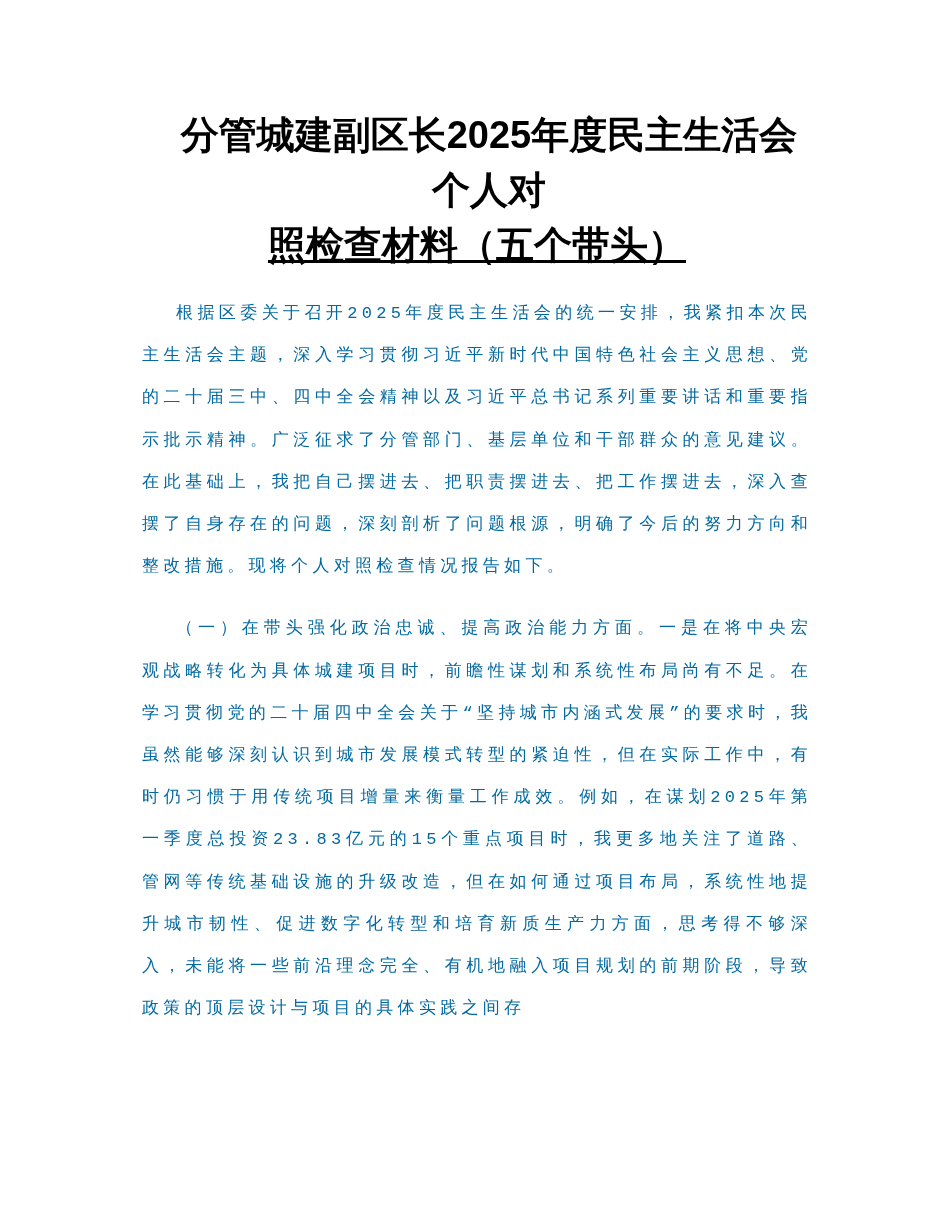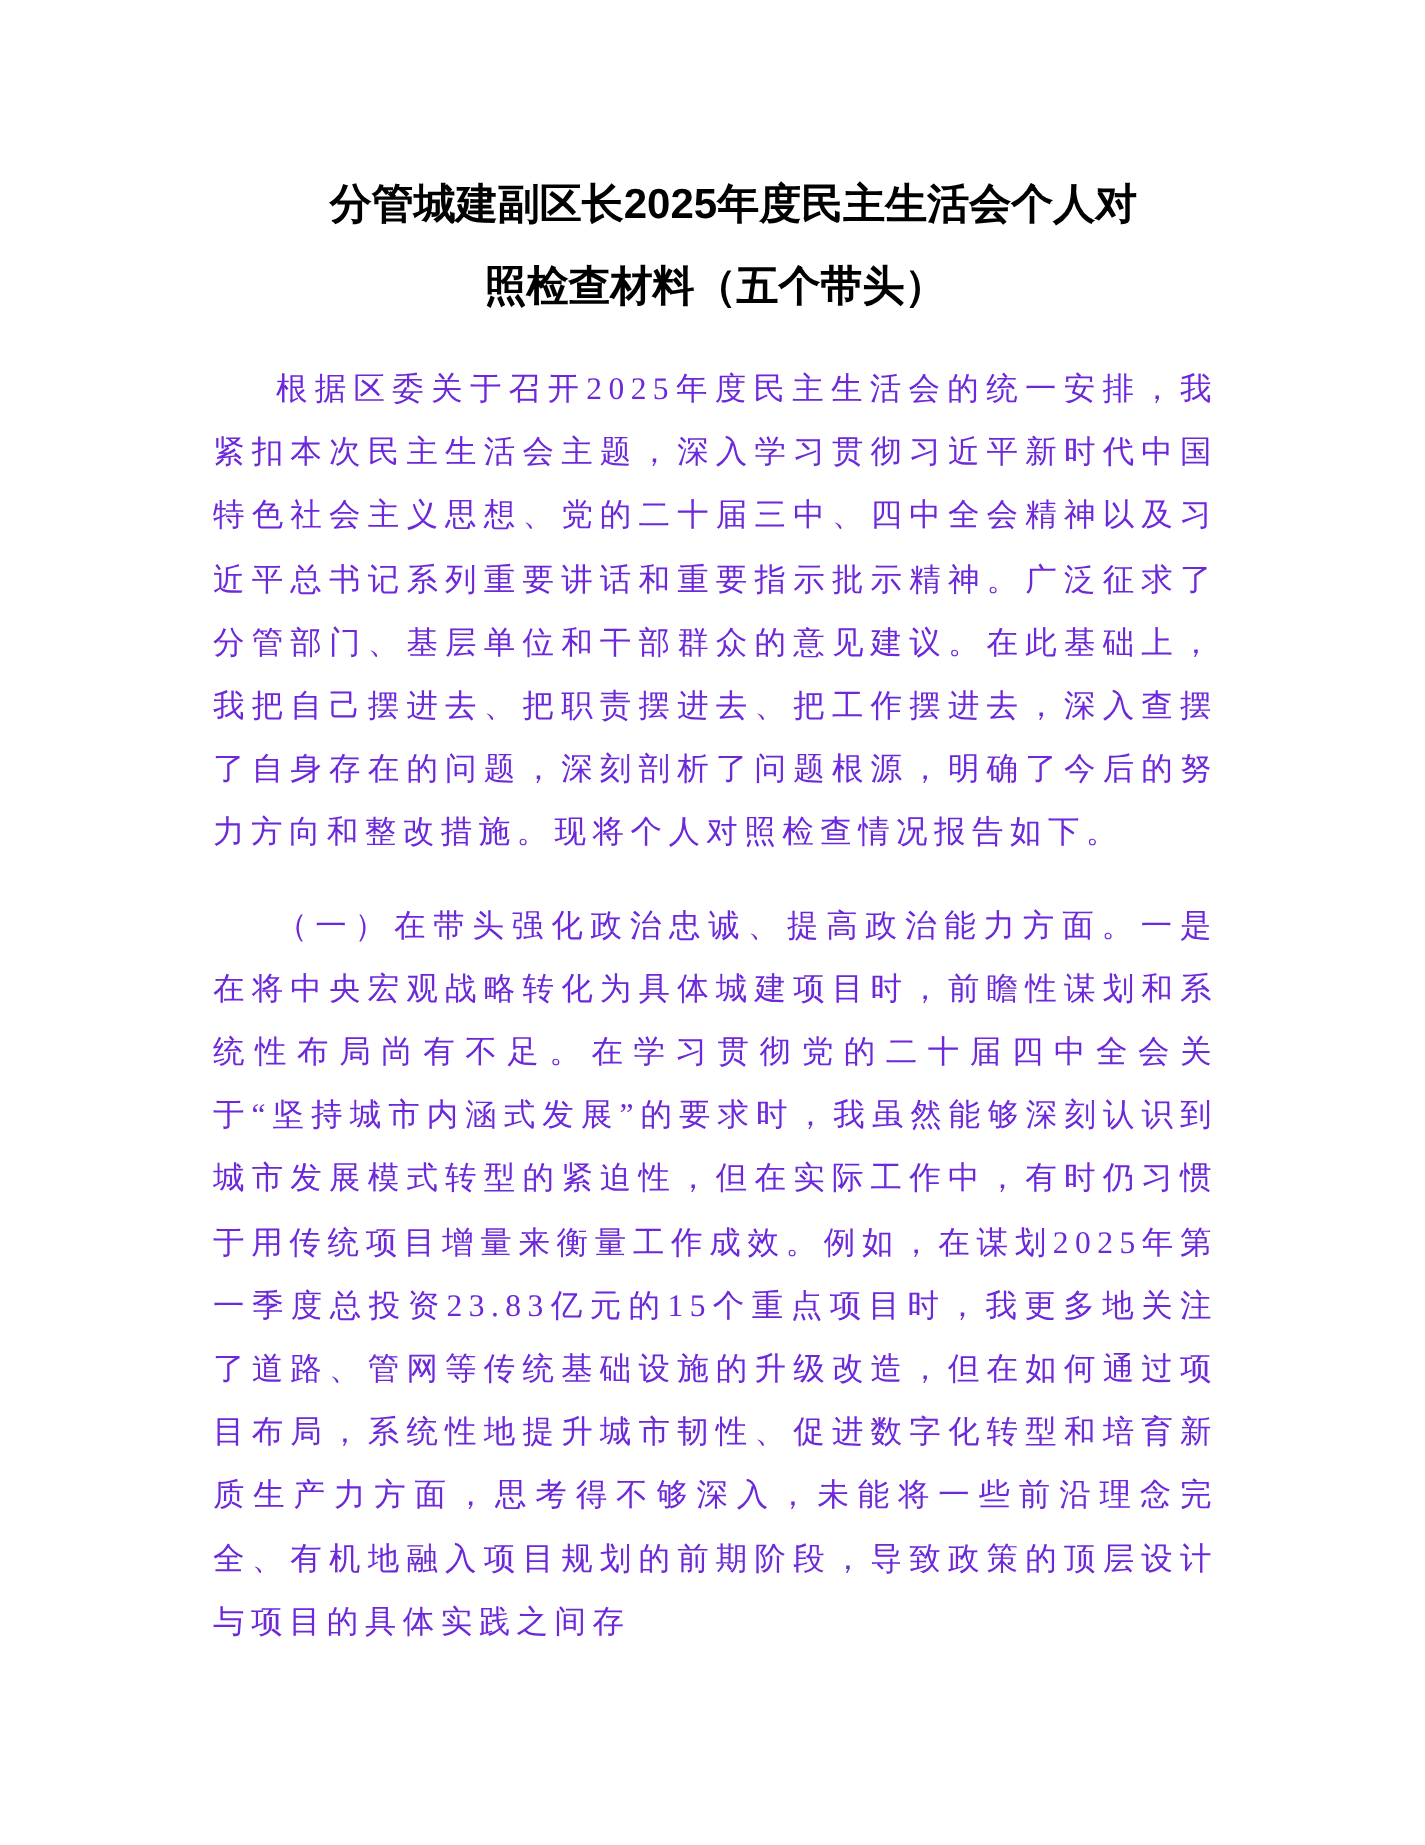--- a/index.html
+++ b/index.html
@@ -14,38 +14,38 @@
       overflow: hidden;
     }
     .page {
       position: absolute;
       left: 142px;
       top: 108px;
       width: 670px;
     }
     .title {
       font-family: "Liberation Sans", "DejaVu Sans", sans-serif;
-      font-size: 28px;
+      font-size: 38px;
       line-height: 55px;
       color: #000;
       text-align: center;
       margin: 0;
       letter-spacing: 0px;
       padding-left: 0px;
     }
     .title .line {
       display: block;
     }
     .title .line1 { padding-left: 24px; }
-    .title .line2 { padding-left: 0px; }
+    .title .line2 { padding-left: 0px; text-decoration: underline; }
     .body-text {
-      font-family: Liberation Serif, serif;
-      font-size: 21px;
+      font-family: Liberation Mono, monospace;
+      font-size: 17px;
       line-height: 42.2px;
-      color: #6d28d9;
+      color: #0369a1;
       text-align: justify;
       letter-spacing: 4.3px;
       margin: 0;
     }
     .p-intro {
       margin-top: 20px;
       text-indent: 2em;
     }
     .p-heading {
       margin-top: 20px;

